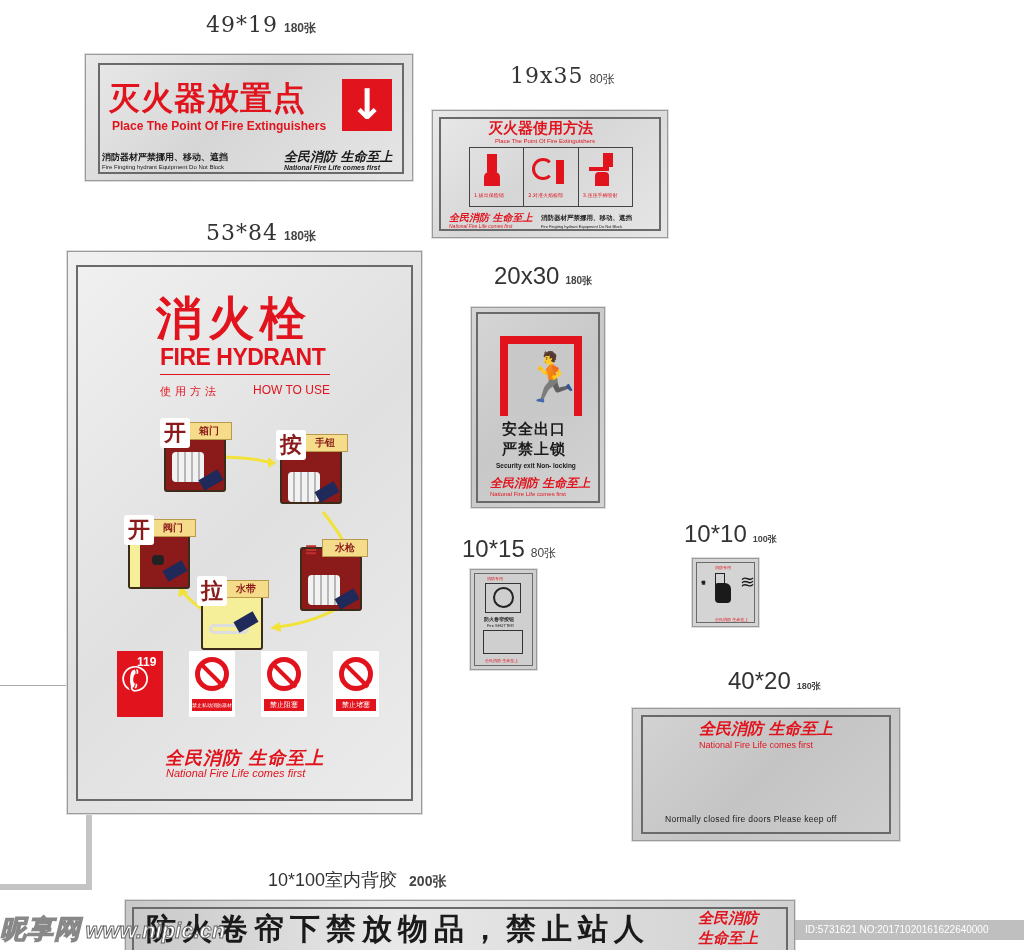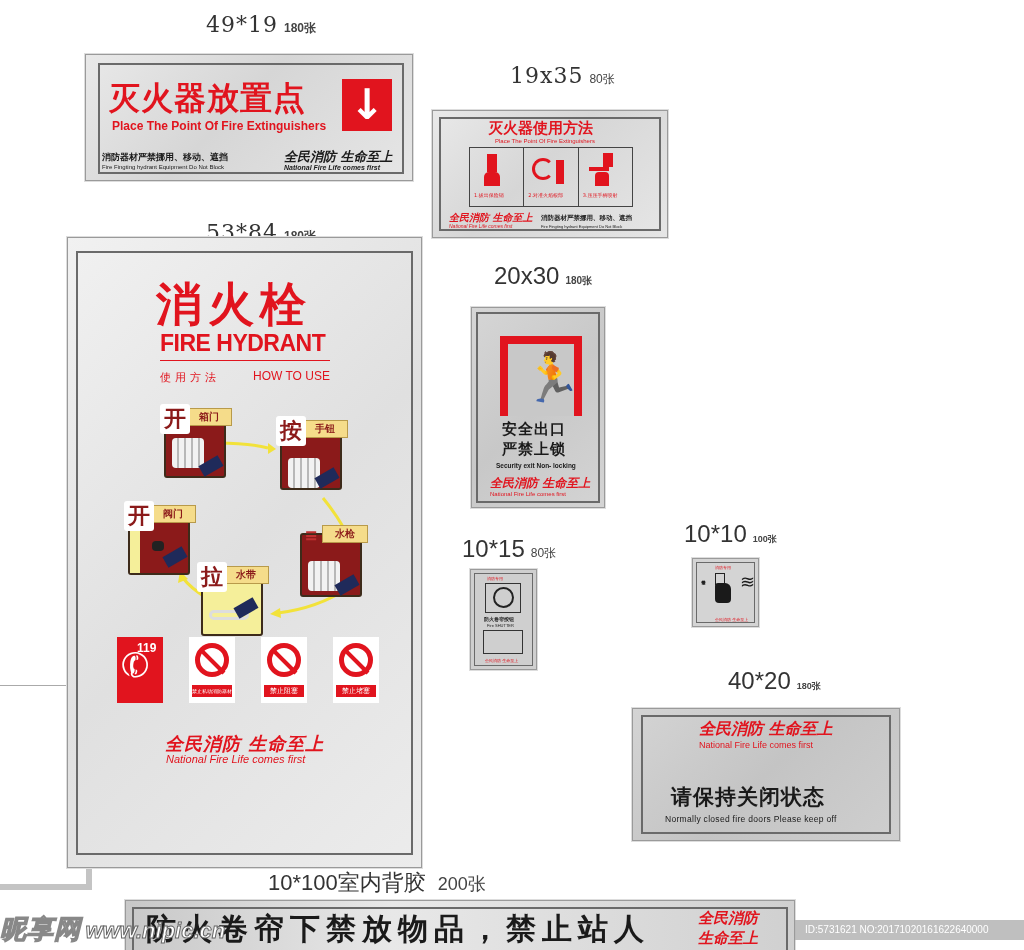--- a/index.html
+++ b/index.html
@@ -94,21 +94,21 @@
   <div class="abs red cjk-bold ital" style="left:16px; top:100px; font-size:10px;">全民消防 生命至上</div>
   <div class="abs red tiny ital" style="left:16px; top:112px; font-size:5px;">National Fire Life comes first</div>
   <div class="abs blk cjk-bold" style="left:108px; top:103px; font-size:6.5px;">消防器材严禁挪用、移动、遮挡</div>
   <div class="abs blk tiny" style="left:108px; top:113px; font-size:4px;">Fire Fingting hydrant Equipment Do Not Block</div>
 </div>
 
 <div class="dim-label" style="left:206px; top:220px;">
   <span class="size">53*84</span><span class="qty">180张</span>
 </div>
 
-<div class="plate" style="left:67px; top:237px; width:355px; height:631px; background:linear-gradient(135deg,#f1f1f1 0%,#e0e0e0 50%,#ececec 100%);">
+<div class="plate" style="left:67px; top:251px; width:355px; height:563px; background:linear-gradient(135deg,#f1f1f1 0%,#e0e0e0 50%,#ececec 100%);">
   <div class="inner" style="left:8px; top:13px; right:8px; bottom:12px;"></div>
   <div class="abs red cjk-bold" style="left:88px; top:36px; font-size:46px; letter-spacing:6px;">消火栓</div>
   <div class="abs red tiny" style="left:92px; top:92px; font-size:23px; font-weight:bold; letter-spacing:-0.5px;">FIRE HYDRANT</div>
   <div class="abs" style="left:92px; top:122px; width:170px; height:1px; background:#e1141e;"></div>
   <div class="abs red" style="left:92px; top:132px; font-size:11px; letter-spacing:4px;">使用方法</div>
   <div class="abs red tiny" style="left:185px; top:131px; font-size:12px;">HOW TO USE</div>
 
   <svg class="abs" style="left:50px; top:175px;" width="260" height="230">
     <path d="M100 30 Q130 30 150 35" stroke="#f2e23a" stroke-width="3" fill="none"></path>
     <polygon points="150,30 158,36 150,41" fill="#f2e23a"></polygon>
@@ -222,26 +222,25 @@
 </div>
 
 <div class="dim-label" style="left:728px; top:667px;">
   <span class="size sans">40*20</span><span class="qty" style="font-size:9px;">180张</span>
 </div>
 
 <div class="plate" style="left:632px; top:708px; width:268px; height:133px; background:linear-gradient(135deg,#d4d4d4,#c4c4c4 50%,#cfcfcf);">
   <div class="inner" style="left:8px; top:6px; right:8px; bottom:6px;"></div>
   <div class="abs red cjk-bold ital" style="left:66px; top:10px; font-size:16px;">全民消防 生命至上</div>
   <div class="abs red tiny" style="left:66px; top:31px; font-size:9px;">National Fire Life comes first</div>
-  <div class="abs blk cjk-bold" style="left:38px; top:74px; font-size:21px; letter-spacing:1px;">请保持关闭状态</div>
   <div class="abs blk tiny" style="left:32px; top:105px; font-size:8.5px; letter-spacing:0.3px;">Normally closed fire doors Please keep off</div>
 </div>
 
 <div class="dim-label" style="left:268px; top:868px;">
-  <span class="size sans" style="font-size:22px;">10*100室内背胶</span><span class="qty" style="font-size:18px; font-weight:normal; margin-left:12px;">200张</span>
+  <span class="size sans" style="font-size:18px;">10*100室内背胶</span><span class="qty" style="font-size:14px; font-weight:bold; margin-left:12px;">200张</span>
 </div>
 
 <div class="plate" style="left:125px; top:900px; width:670px; height:60px; background:linear-gradient(90deg,#c8c8c8,#e8e8e8 40%,#d0d0d0);">
   <div class="inner" style="left:6px; top:6px; right:6px; bottom:-10px;"></div>
   <div class="abs blk cjk-bold" style="left:20px; top:8px; font-size:30px; letter-spacing:6px; white-space:nowrap;">防火卷帘下禁放物品，禁止站人</div>
   <div class="abs red cjk-bold ital" style="left:572px; top:8px; font-size:15px; line-height:18px;">全民消防</div>
   <div class="abs red cjk-bold ital" style="left:572px; top:28px; font-size:15px; line-height:18px;">生命至上</div>
 </div>
 
 <div class="watermark">

